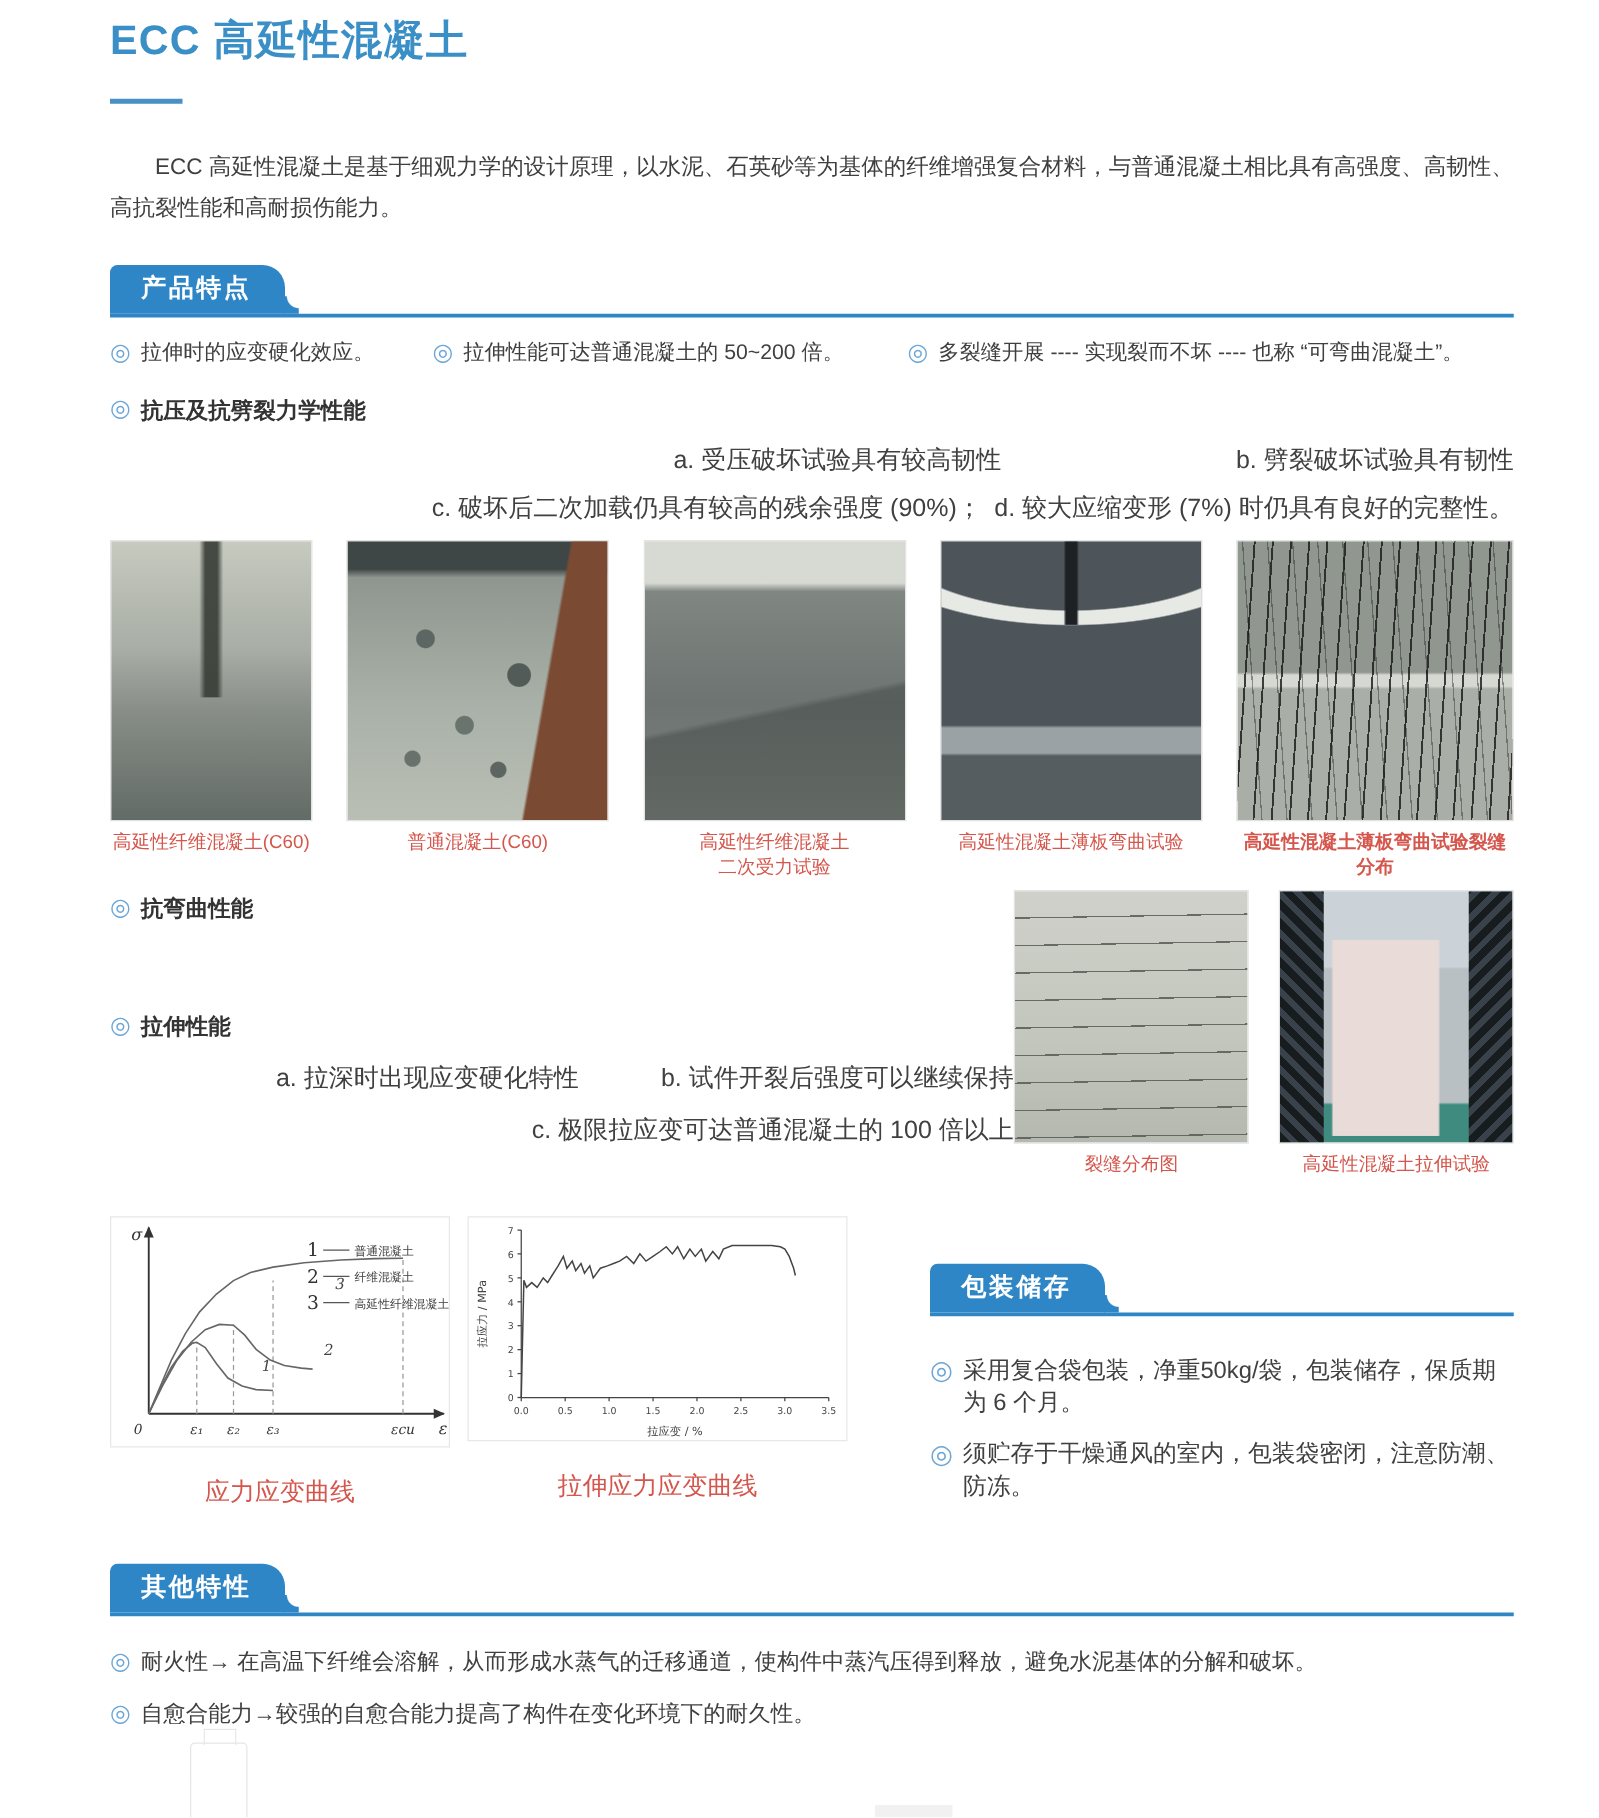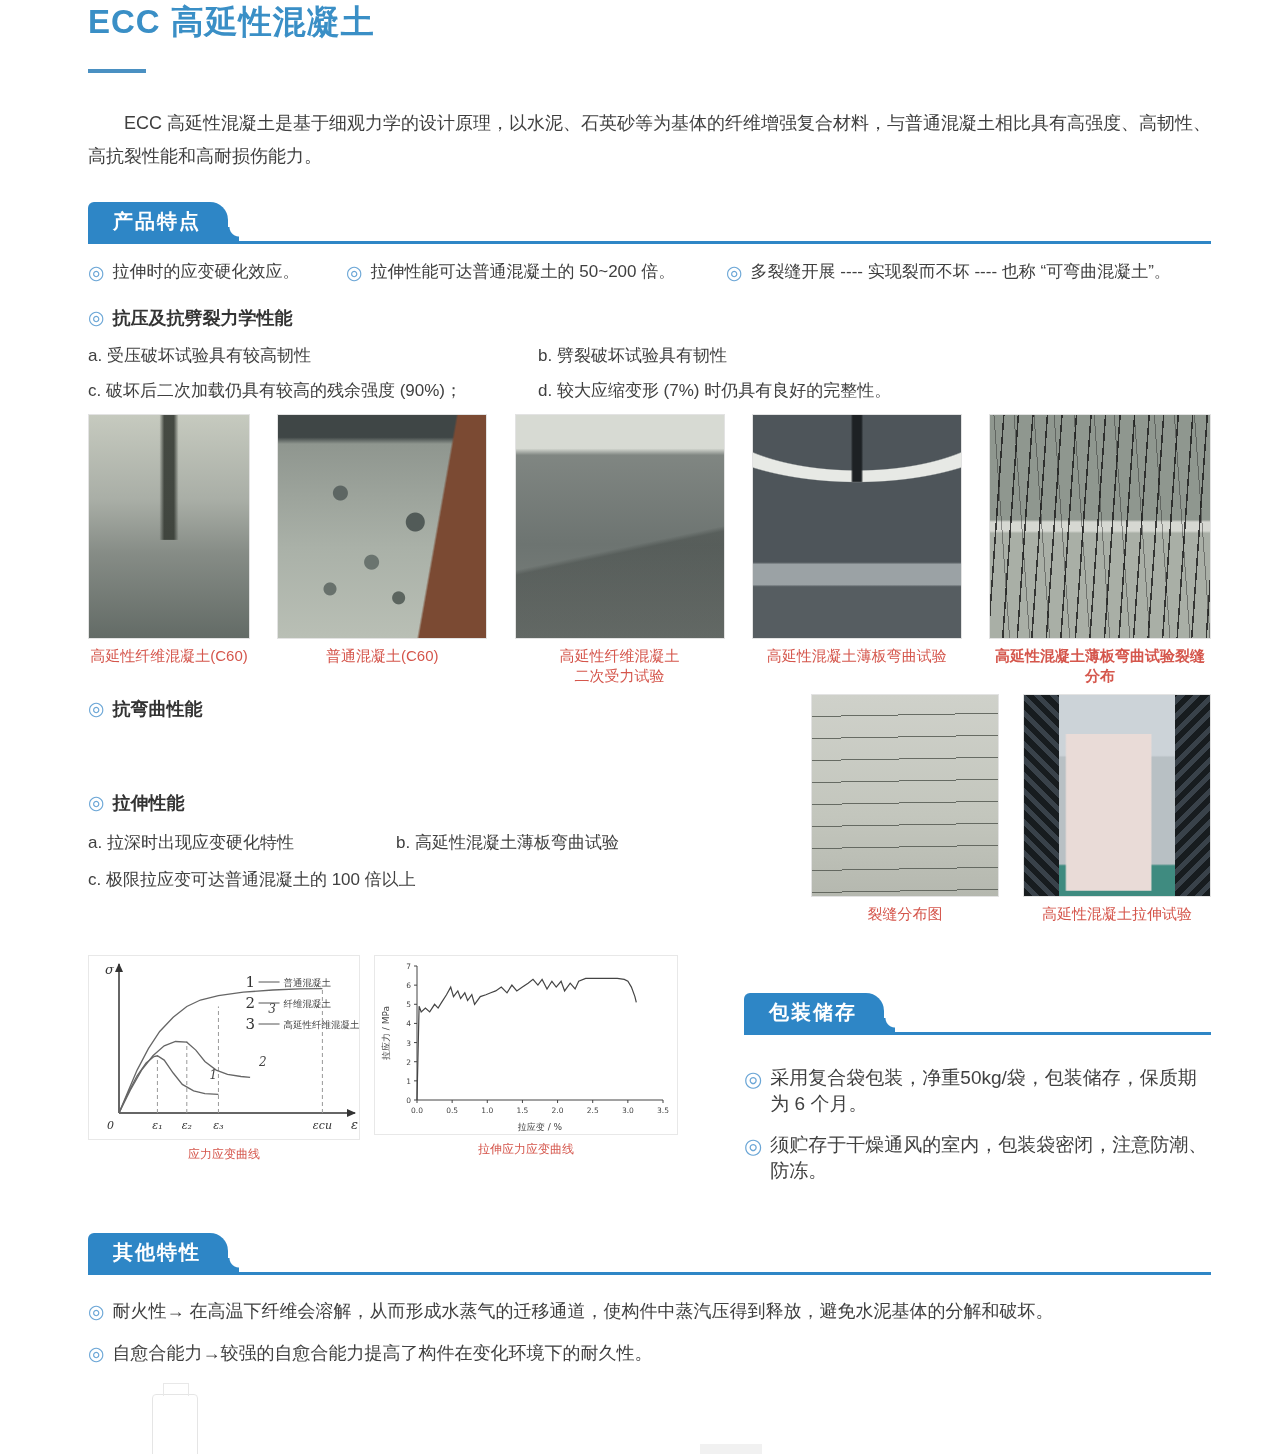--- a/index.html
+++ b/index.html
@@ -1,19 +1,19 @@
 <!DOCTYPE html>
 <html><head>
 <meta charset="utf-8">
 <style>
   * { margin:0; padding:0; box-sizing:border-box; }
   html,body { background:#ffffff; }
   body { font-family:"Liberation Sans","DejaVu Sans",sans-serif; color:#3d3d3d; }
   .page { position:relative; width:1279px; height:1454px; background:#fff; overflow:hidden;
-          padding:0 68px 0 88px; }
+          padding:10px 68px 0 88px; }
 
   
   .title { font-size:33px; font-weight:bold; color:#3a8fc6; letter-spacing:1px; }
   .title-dash { width:58px; height:4px; background:#4a90c2; margin-top:24px; }
 
   
   .intro { margin-top:34px; font-size:18px; line-height:1.85; color:#3f3f3f; text-indent:2em; }
 
   
   .tabline { border-bottom:3px solid #2e86c6; line-height:0; }
@@ -25,21 +25,21 @@
 
   
   .bullet { display:flex; align-items:flex-start; font-size:17px; color:#404040; }
   .bicon { color:#6ba6d6; font-size:19px; line-height:1.35; margin-right:8px; flex:none; }
   .features-row { display:flex; margin-top:16px; }
   .features-row .bullet:nth-child(1){ width:258px; }
   .features-row .bullet:nth-child(2){ width:380px; }
 
   .subhead { display:flex; align-items:center; font-size:18px; font-weight:bold; color:#333; }
   .subhead .bicon { font-weight:normal; }
-  .twocol { display:flex; font-size:17px; color:#404040; }
+  .twocol { display:flex; font-size:20px; color:#404040;justify-content:flex-end; }
   .twocol .c1 { width:450px; }
 
   
   .photo-row { display:flex; justify-content:space-between; margin-top:12px; }
   figure { text-align:center; }
   .photo { border:1px solid #e3e3e3; width:100%; }
   .cap { color:#d5564c; font-size:15px; margin-top:7px; line-height:1.35; white-space:pre-line; }
 
   .ph1 { width:162px; } .ph2 { width:210px; } .ph3 { width:210px; } .ph4 { width:210px; } .ph5 { width:222px;font-weight:bold; }
   .photo-lg { height:225px; }
@@ -81,21 +81,21 @@
         linear-gradient(180deg,#ccd3d8 0 30%,#b8c0c4 31% 84%,#3f8b80 85% 100%);
         background-size:19% 100%,19% 100%,100% 78%,100% 100%;
         background-position:left top,right top,center 88%,center; background-repeat:no-repeat; }
   .crackmap { background-image:
         repeating-linear-gradient(179deg, rgba(0,0,0,0) 0 21px, rgba(85,90,82,.85) 21px 22px),
         linear-gradient(180deg,#cfd1ca 0%,#c3c6bd 60%,#b5b8af 100%); }
 
   .charts-zone { display:flex; margin-top:30px; }
   .chart-fig { text-align:center; }
   .chart-box { border:1px solid #e8e8e8; background:#fff; }
-  .chart-fig .cap { font-size:12px; margin-top:2px; }
+  .chart-fig .cap { font-size:20px; margin-top:18px; }
   .chart2 { margin-left:14px; }
 
   .pack-block { flex:1; margin-left:66px; padding-top:38px; }
   .pack-bullets { margin-top:30px; }
   .pack-bullets .bullet { font-size:19px; margin-bottom:15px; }
   .pack-bullets .bicon { font-size:21px; }
 
   .other-block { margin-top:34px; }
   .other-bullets { margin-top:24px; }
   .other-bullets .bullet { font-size:18px; margin-bottom:17px; }
@@ -187,21 +187,21 @@
         <span class="bicon">◎</span>
         <span>抗弯曲性能</span>
       </div>
 
       <div class="subhead" style="margin-top:68px;">
         <span class="bicon">◎</span>
         <span>拉伸性能</span>
       </div>
       <div class="twocol" style="margin-top:15px;">
         <span class="c1" style="width:308px;">a. 拉深时出现应变硬化特性</span>
-        <span>b. 高延性混凝土薄板弯曲试验</span>
+        <span>b. 试件开裂后强度可以继续保持</span>
       </div>
       <div class="twocol" style="margin-top:14px;">
         <span>c. 极限拉应变可达普通混凝土的 100 倍以上</span>
       </div>
     </div>
 
     <div class="mid-right">
       <figure>
         <div class="photo photo-md crackmap"></div>
         <figcaption class="cap">裂缝分布图</figcaption>

